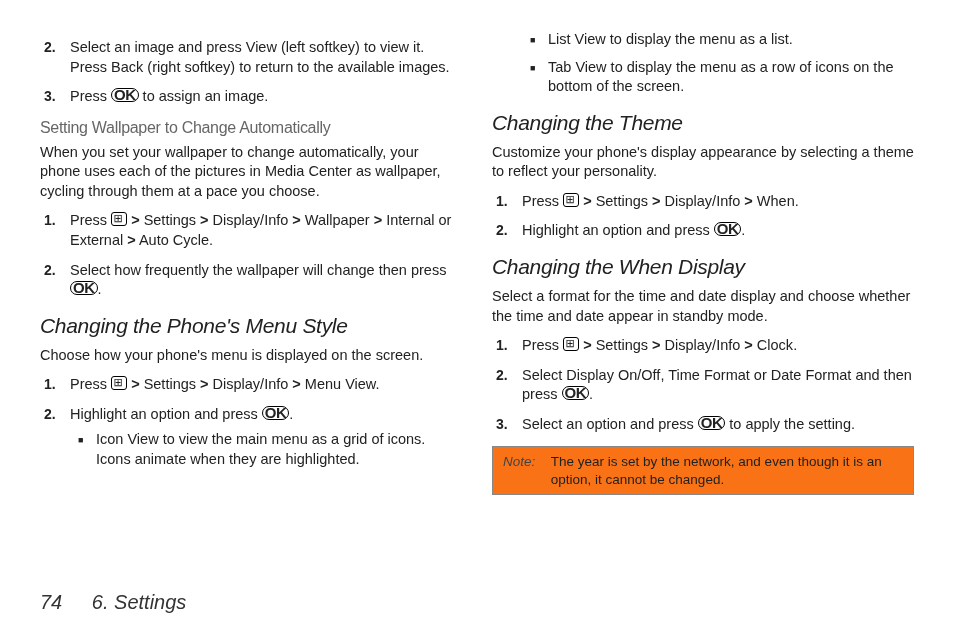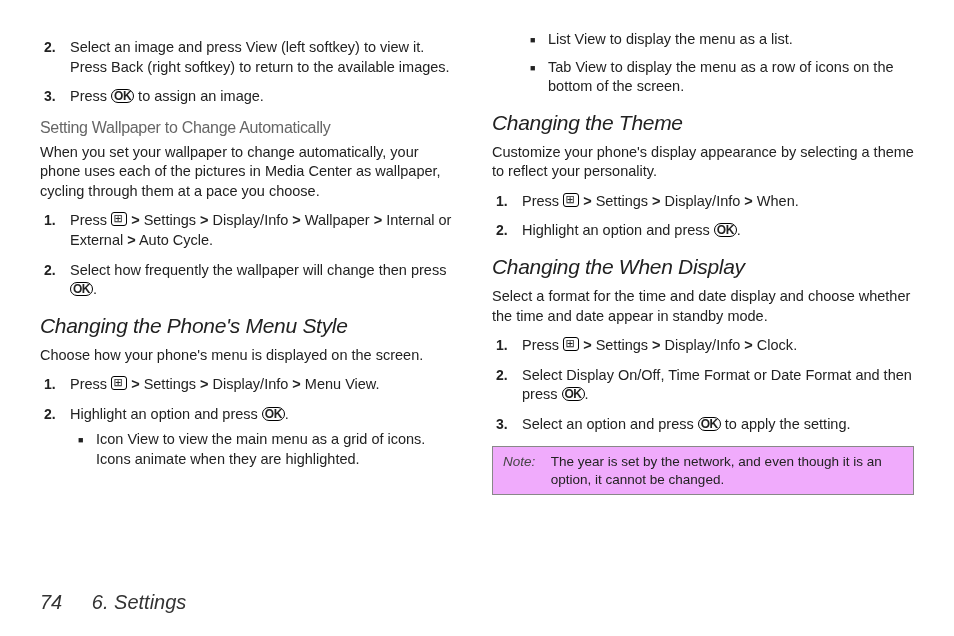--- a/index.html
+++ b/index.html
@@ -81,21 +81,21 @@
   }
   strong.b {
     font-weight: normal;
     margin-top: 28px;
   }
   .icon-box {
     display: inline-block;
     border: 1.2px solid #000;
     border-radius: 7px;
     padding: 0 2px;
-    font-size: 12px;
+    font-size: 15px;
     line-height: 12px;
     vertical-align: 1px;
     font-weight: bold;
     letter-spacing: -0.5px;
     min-width: 12px;
     text-align: center;
   }
   .icon-menu {
     display: inline-block;
     border: 1.2px solid #000;
@@ -110,21 +110,21 @@
     position: absolute;
     font-size: 11px;
     top: -2px;
     left: 1.5px;
   }
   .gt {
     font-weight: bold;
   }
   .notebox {
     border: 1px solid #888;
-    background: #f0abfc;
+    background: #f97316;
     padding: 6px 10px 6px 10px;
     margin-top: 10px;
     font-size: 13.5px;
     line-height: 1.3;
   }
   .notebox .nlabel {
     font-style: italic;
     color: #444;
     display: inline-block;
     width: 44px;

